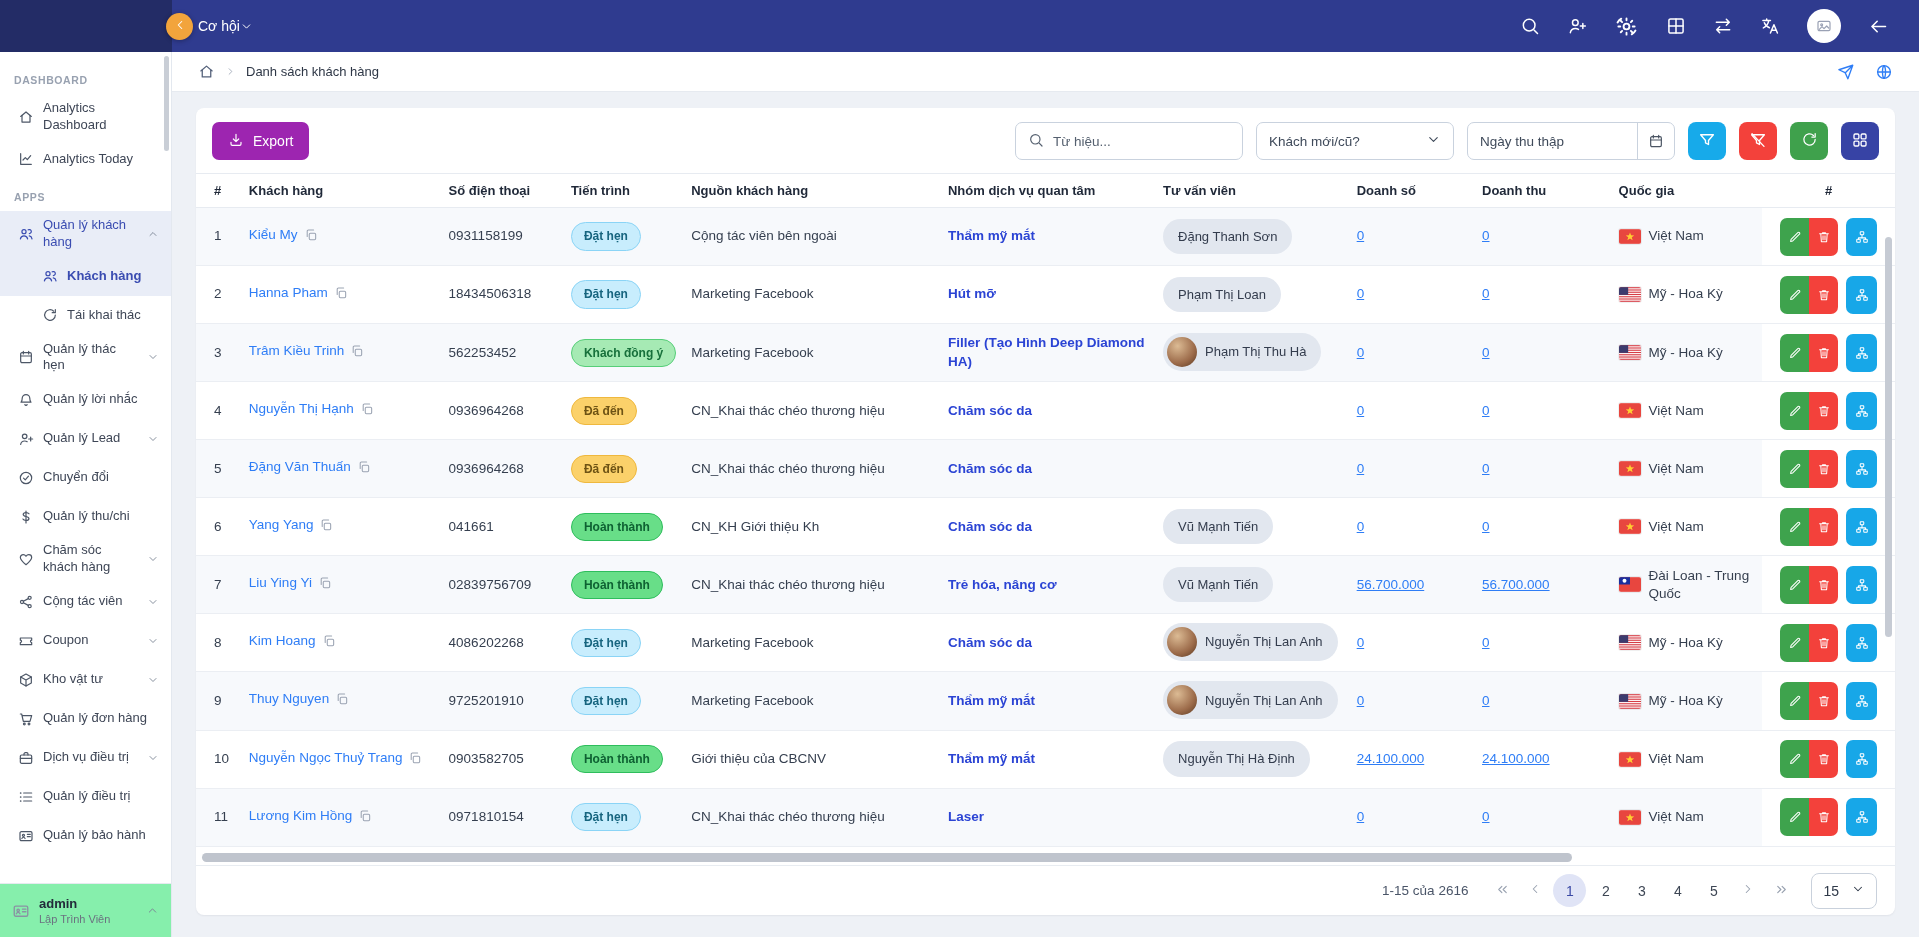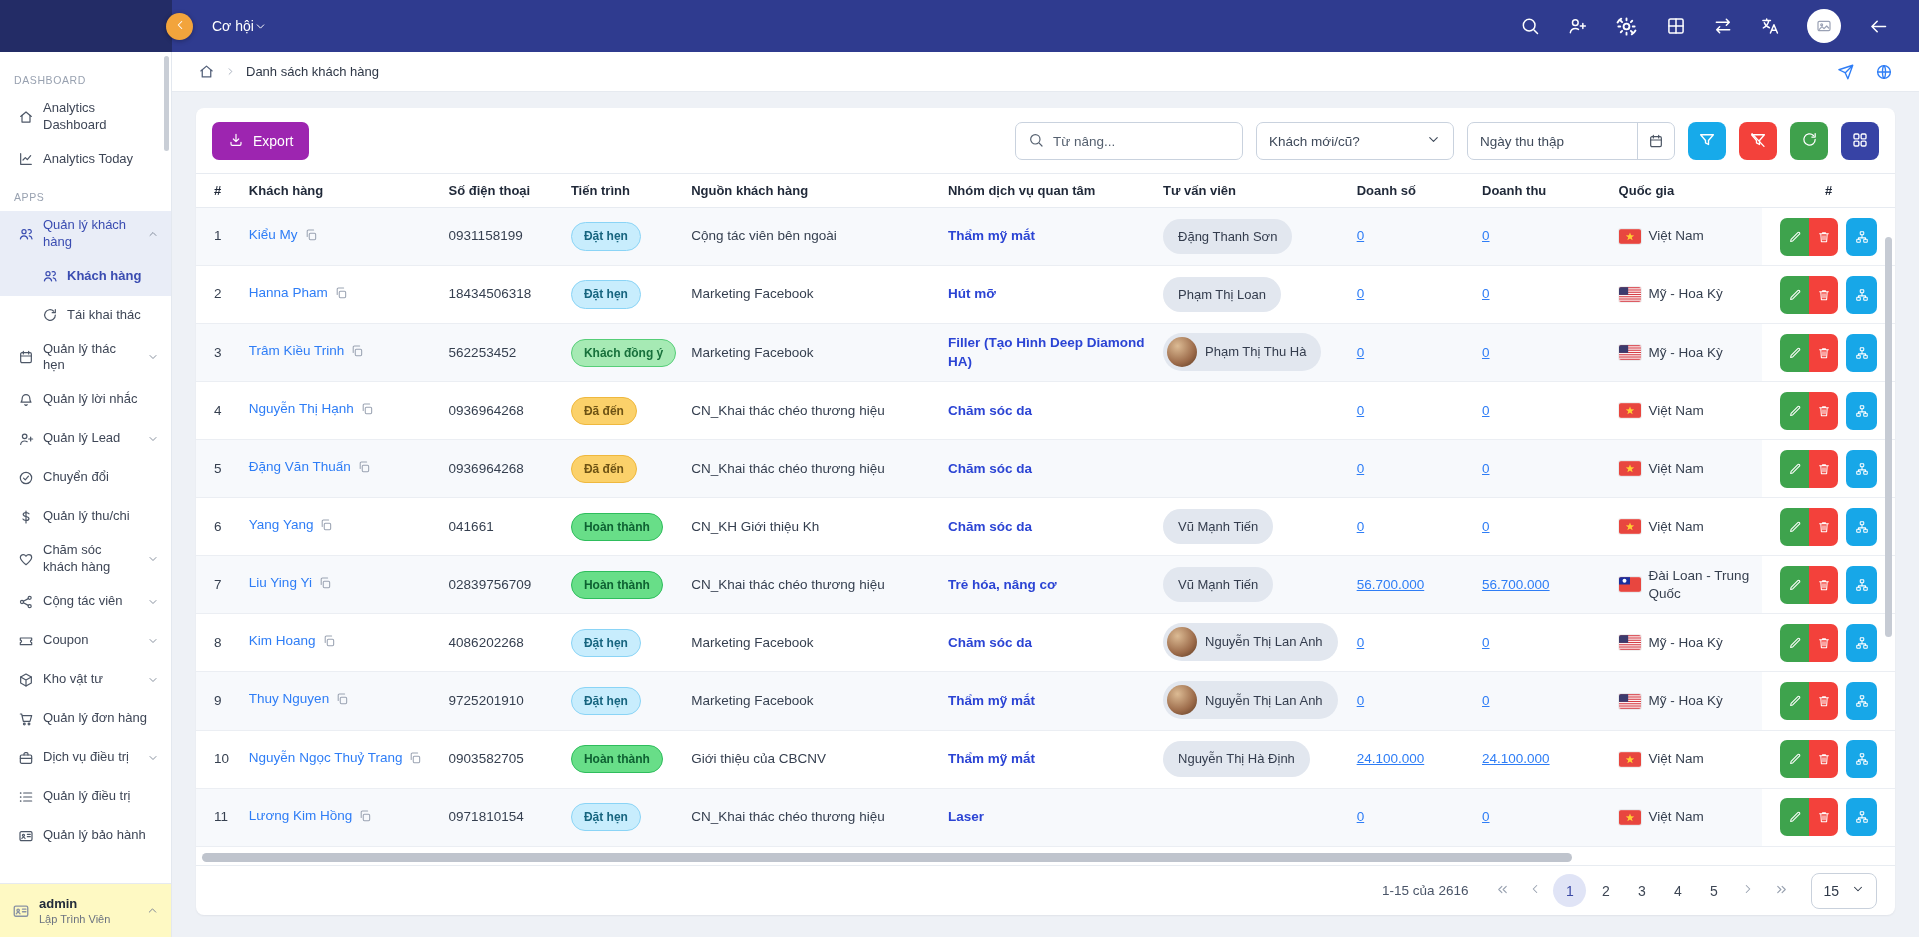--- a/index.html
+++ b/index.html
@@ -2,37 +2,37 @@
 <html><head>
 <meta charset="utf-8">
 <style>
 *{box-sizing:border-box;margin:0;padding:0}
 html,body{width:1919px;height:937px;overflow:hidden;font-family:"Liberation Sans","DejaVu Sans",sans-serif;background:#EEF1F6}
 .app{position:relative;width:1919px;height:937px;background:#EEF1F6;overflow:hidden}
 
 .topbar{position:absolute;top:0;left:0;right:0;height:52px;background:#2F3B8F;display:flex;align-items:center;z-index:6}
 .brand{width:172px;height:100%;background:#232C66;flex:none}
 .collapse-btn{position:absolute;left:166px;top:13px;width:27px;height:27px;border-radius:50%;background:#F2A43C;color:#fff;display:flex;align-items:center;justify-content:center;box-shadow:0 1px 5px rgba(0,0,0,.3);border:none;cursor:pointer;z-index:7}
-.top-menu{margin-left:40px;color:#fff;font-size:14px;display:flex;align-items:center;cursor:pointer}
+.top-menu{margin-left:26px;color:#fff;font-size:14px;display:flex;align-items:center;cursor:pointer}
 .top-icons{margin-left:auto;margin-right:30px;display:flex;align-items:center;gap:27px;color:#fff}
 .tico{display:flex;cursor:pointer}
 .avatar-circle{width:34px;height:34px;border-radius:50%;background:#fff;display:flex;align-items:center;justify-content:center;color:#9aa1b4;cursor:pointer}
 
 .sidebar{position:absolute;top:52px;left:0;bottom:0;width:172px;background:#fff;border-right:1px solid #E3E8EF;z-index:5}
 .side-nav{height:calc(100% - 54px);overflow:hidden;padding-top:10px;position:relative}
 .sb-thumb{position:absolute;right:2px;top:4px;width:5px;height:95px;border-radius:3px;background:#C9CED6}
-.side-label{padding:12px 14px 8px 14px;font-size:10.5px;font-weight:400;color:#98A1B0;letter-spacing:.6px}
+.side-label{padding:12px 14px 8px 14px;font-size:10.5px;font-weight:700;color:#98A1B0;letter-spacing:.6px}
 .side-item{display:flex;align-items:center;gap:9px;min-height:39px;padding:6px 12px 6px 18px;font-size:13px;color:#3E4656;cursor:pointer}
 .side-item .si{flex:none;display:flex;color:#4D5767}
 .side-item .lbl{flex:1;line-height:1.3}
 .side-item .chev{flex:none;color:#7A8494;display:flex}
 .side-item.hl{background:#E9EDF7;color:#3A4CB1}
 .side-item.hl .si{color:#3A4CB1}
 .side-item.indent{padding-left:42px}
-.side-footer{position:absolute;bottom:0;left:0;right:0;height:54px;border-top:1px solid #E6EAF0;background:#fef9c3;display:flex;align-items:center;gap:9px;padding:0 12px;cursor:pointer}
+.side-footer{position:absolute;bottom:0;left:0;right:0;height:54px;border-top:1px solid #E6EAF0;background:#86efac;display:flex;align-items:center;gap:9px;padding:0 12px;cursor:pointer}
 .sf-ic{color:#8A93A3;display:flex}
 .sf-name{font-size:13px;font-weight:700;color:#222B3A;line-height:1.25}
 .sf-role{font-size:11px;color:#6B7避280;color:#6B7280}
 .sf-chev{margin-left:auto;color:#7A8494;display:flex}
 
 .main{position:absolute;left:172px;top:52px;right:0;bottom:0;display:flex;flex-direction:column}
 .crumb{height:40px;background:#fff;border-bottom:1px solid #E6EAF0;display:flex;align-items:center;padding:0 26px;gap:10px;flex:none}
 .crumb .home{color:#54617A;display:flex;cursor:pointer}
 .crumb .sep{color:#9AA3B2;display:flex}
 .crumb-title{font-size:13px;color:#2E3746}
@@ -442,21 +442,21 @@
                   <path d="M4.5 15.5v2.5a2 2 0 0 0 2 2h11a2 2 0 0 0 2-2v-2.5"></path>
                 </svg></span>
             <span>Export</span>
           </button>
           <div class="filters">
             <div class="f-box f-search">
               <span><svg width="16" height="16" viewBox="0 0 24 24" fill="none" stroke="currentColor" stroke-width="1.8" stroke-linecap="round" stroke-linejoin="round">
                     <circle cx="11" cy="11" r="7"></circle>
                     <path d="M16.8 16.8L21 21"></path>
                   </svg></span>
-              <span class="ph">Từ nâng...</span>
+              <span class="ph">Từ hiệu...</span>
             </div>
             <div class="f-box f-select">
               <span class="ph">Khách mới/cũ?</span>
               <span><svg width="15" height="15" viewBox="0 0 24 24" fill="none" stroke="currentColor" stroke-width="1.8" stroke-linecap="round" stroke-linejoin="round">
                     <path d="m6 9 6 6 6-6"></path>
                   </svg></span>
             </div>
             <div class="f-box f-date">
               <span class="ph">Ngày thu thập</span>
               <span class="cal">

